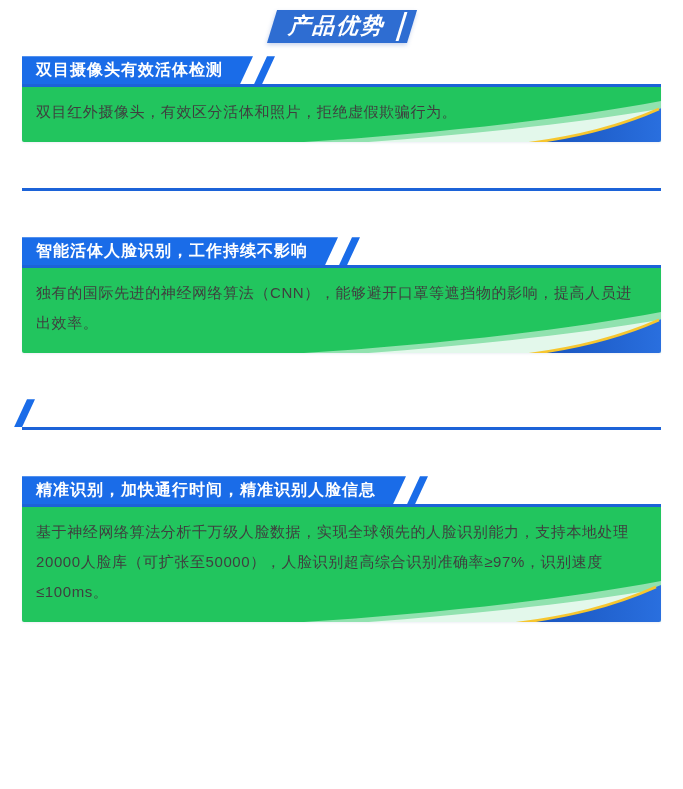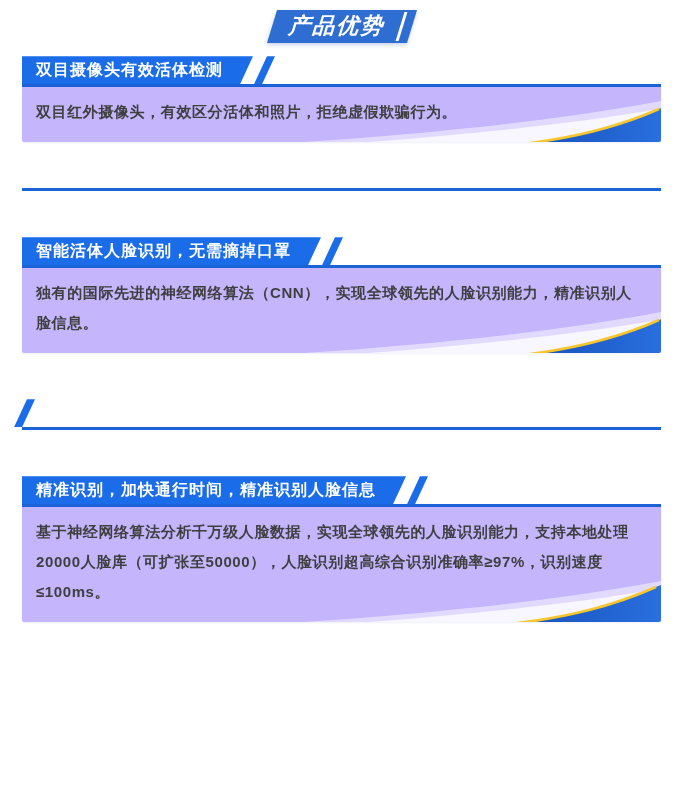--- a/index.html
+++ b/index.html
@@ -40,24 +40,23 @@
     white-space:nowrap;
   }
   .tab-sliver {
     width:22px; height:28px; margin-left:-8px;
     background:#1a6ce8;
     clip-path:polygon(13px 0, 21px 0, 8px 100%, 0 100%);
   }
   .underline { height:3px; background:#1c63d8; width:100%; }
   .body {
     position:relative; overflow:hidden;
-    background:#c4b5fd; border-radius:0 0 2px 2px;
+    background:#22c55e; border-radius:0 0 2px 2px;
     padding:10px 16px 15px 14px;
     box-shadow:0 1px 2px rgba(40,70,140,.08);
-    font-weight:bold;
   }
   .body p {
     position:relative; z-index:3;
     color:#3f3f3f; font-size:15px; line-height:30px;
     letter-spacing:0.6px;
   }
   .swoosh {
     position:absolute; right:0; bottom:0; z-index:1;
     width:460px; height:42px; display:block;
   }
@@ -102,27 +101,27 @@
     </div>
   </section>
 
   <section class="adv">
     <div class="underline"></div>
   </section>
 
   <section class="adv">
     <div class="tab-row">
       <div class="tab">
-        <span>智能活体人脸识别，无需摘掉口罩</span>
+        <span>智能活体人脸识别，工作持续不影响</span>
       </div>
       <div class="tab-sliver"></div>
     </div>
     <div class="underline"></div>
     <div class="body">
-      <p>独有的国际先进的神经网络算法（CNN），实现全球领先的人脸识别能力，精准识别人脸信息。</p>
+      <p>独有的国际先进的神经网络算法（CNN），能够避开口罩等遮挡物的影响，提高人员进出效率。</p>
       <svg class="swoosh" viewBox="0 0 460 42" preserveAspectRatio="none">
         <path d="M-10,48 C140,42 330,26 465,0 L465,48 Z" fill="#ffffff" opacity="0.5"></path>
         <path d="M-10,52 C150,46 340,30 465,8 L465,52 Z" fill="#ffffff" opacity="0.75"></path>
         <path d="M465,44 L322,44 C372,38 415,28 458,9 L465,6 Z" fill="url(#wedgeGrad)"></path>
         <path d="M322,44 C372,38 415,28 458,9" stroke="#f6c62f" stroke-width="2.6" fill="none"></path>
       </svg>
     </div>
   </section>
 
   <section class="adv">

